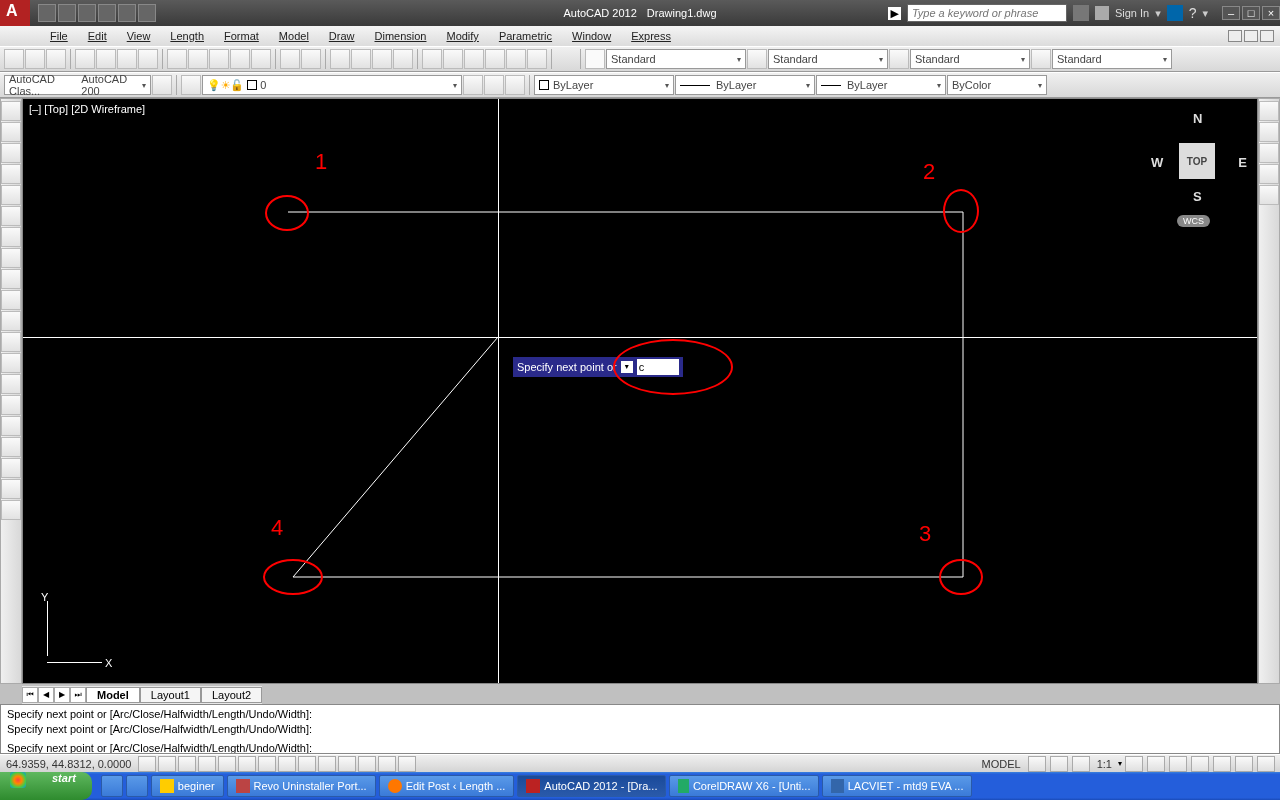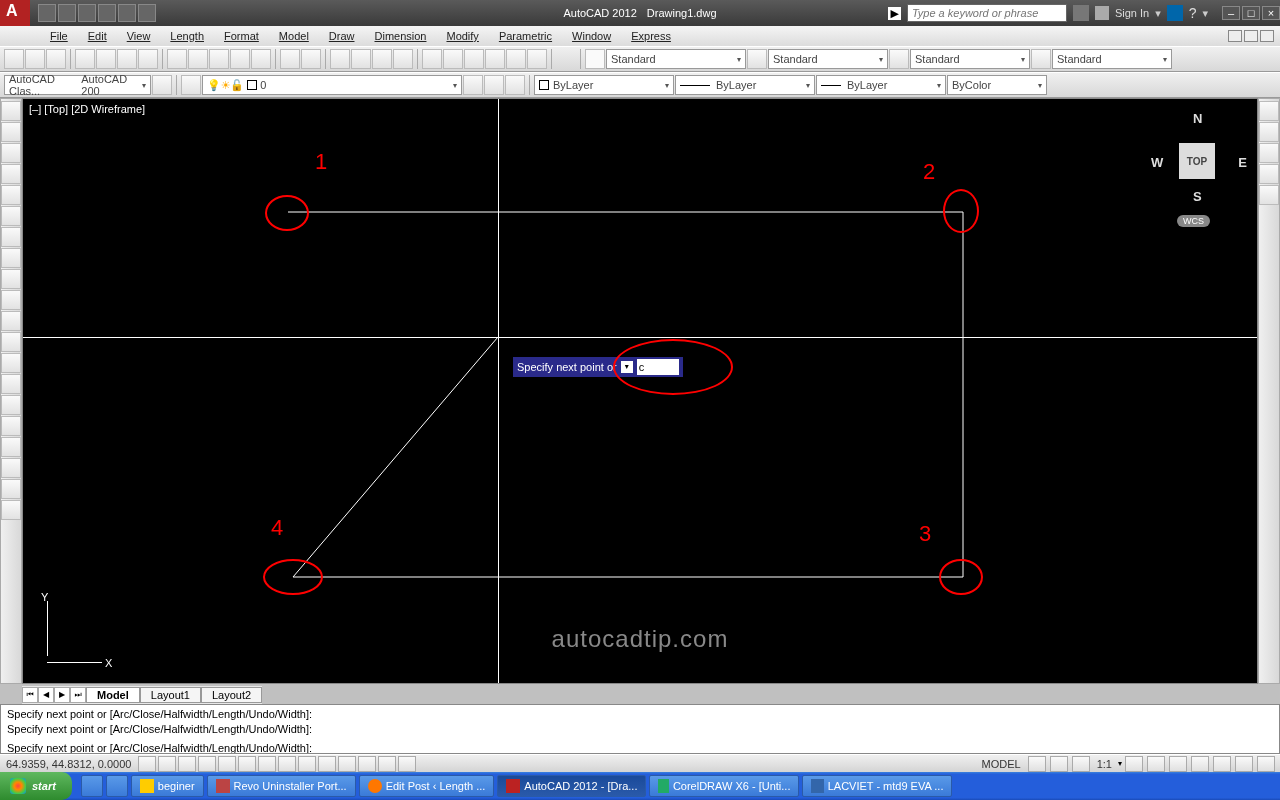--- a/index.html
+++ b/index.html
@@ -71,21 +71,21 @@
 
 
 .statusbar { position: absolute; bottom: 28px; left: 0; right: 0; height: 18px; background: linear-gradient(#f0f0f0,#d4d4d4); display: flex; align-items: center; font-size: 10px; border-top: 1px solid #fff; }
 .coords { padding: 0 6px; color: #333; }
 .sb-btn { width: 18px; height: 16px; border: 1px solid #aaa; background: linear-gradient(#fafafa,#e0e0e0); margin: 0 1px; }
 .sb-right { margin-left: auto; display: flex; align-items: center; gap: 2px; padding-right: 4px; }
 .sb-label { padding: 0 4px; color: #333; }
 
 
 .taskbar { position: absolute; bottom: 0; left: 0; right: 0; height: 28px; background: linear-gradient(#3a81dd,#245edb 8%,#245edb 92%,#1a4bb8); display: flex; align-items: center; }
-.start-btn { height: 28px; padding: 0 16px 0 10px; background: linear-gradient(#5fb85f,#2e8b2e); color: #fff; font-weight: bold; font-style: italic; font-size: 13px; display: flex; align-items: center; border-radius: 0 10px 10px 0; }
+.start-btn { height: 28px; padding: 0 16px 0 10px; background: linear-gradient(#5fb85f,#2e8b2e); color: #fff; font-weight: bold; font-style: italic; font-size: 13px; display: flex; border-radius: 0 10px 10px 0; gap: 20px; }
 .task-item { height: 22px; background: linear-gradient(#5a9ae8,#3a7ad8); margin-left: 3px; padding: 7px 8px; display: flex; align-items: center; color: #fff; border: 1px solid #2a5aa8; border-radius: 2px; max-width: 150px; overflow: hidden; white-space: nowrap; }
 .task-item.active { background: linear-gradient(#1a4a9a,#2a5aaa); }
 .tray { margin-left: auto; height: 28px; background: linear-gradient(#1a9ae8,#1a7ad8); display: flex; align-items: center; padding: 0 8px; color: #fff; gap: 4px; }
 .tray-icon { width: 14px; height: 14px; background: #fff3; border-radius: 2px; }
 </style>
 </head>
 <body>
 
 <div class="titlebar">
   <div class="app-logo"></div>
@@ -304,21 +304,20 @@
   <div class="annot" style="top:50px;left:292px">1</div>
   <div class="annot" style="top:60px;left:900px">2</div>
   <div class="annot" style="top:422px;left:896px">3</div>
   <div class="annot" style="top:416px;left:248px">4</div>
   <div class="circ" style="top:96px;left:242px;width:44px;height:36px"></div>
   <div class="circ" style="top:90px;left:920px;width:36px;height:44px"></div>
   <div class="circ" style="top:460px;left:916px;width:44px;height:36px"></div>
   <div class="circ" style="top:460px;left:240px;width:60px;height:36px"></div>
   <div class="circ" style="top:240px;left:590px;width:120px;height:56px"></div>
 
-  <div class="watermark">autocadtip.com</div>
 
   <div class="ucs-icon">
     <div class="y"></div>
       <div class="x"></div>
     <div class="yl">Y</div>
       <div class="xl">X</div>
   </div>
 
   <div class="viewcube">
     <div class="vc-dir" style="top:4px;left:44px">N</div>

